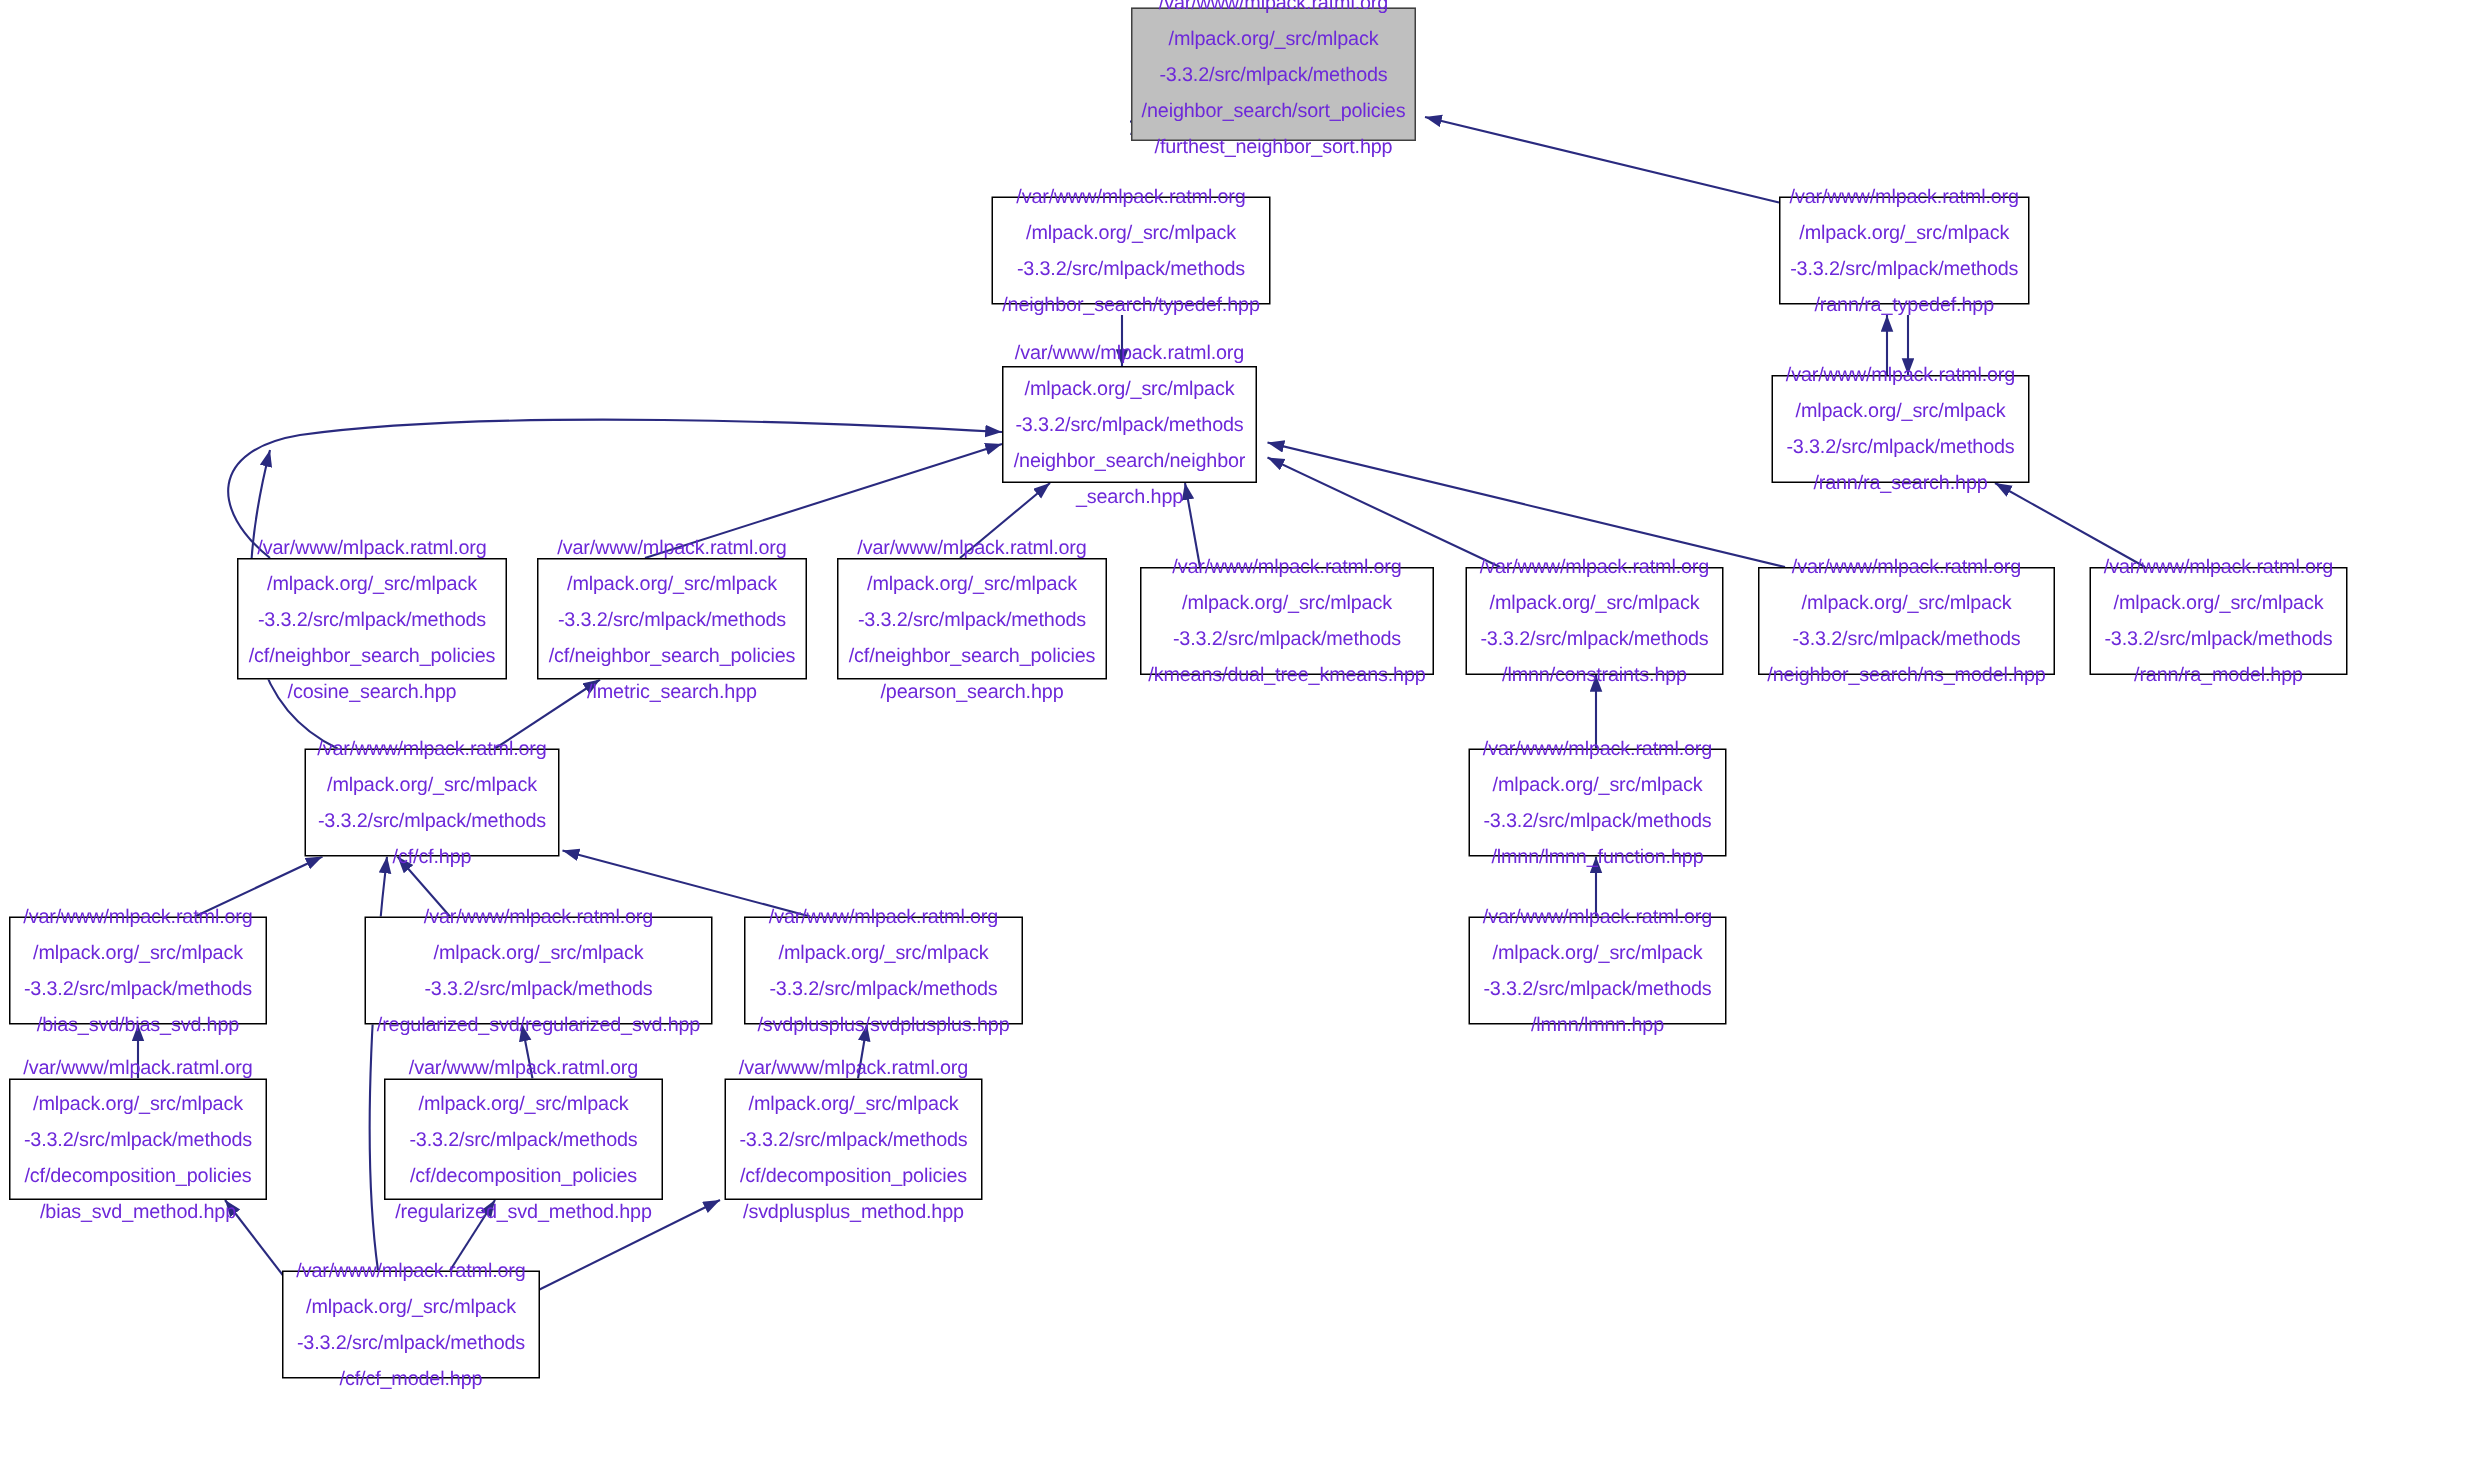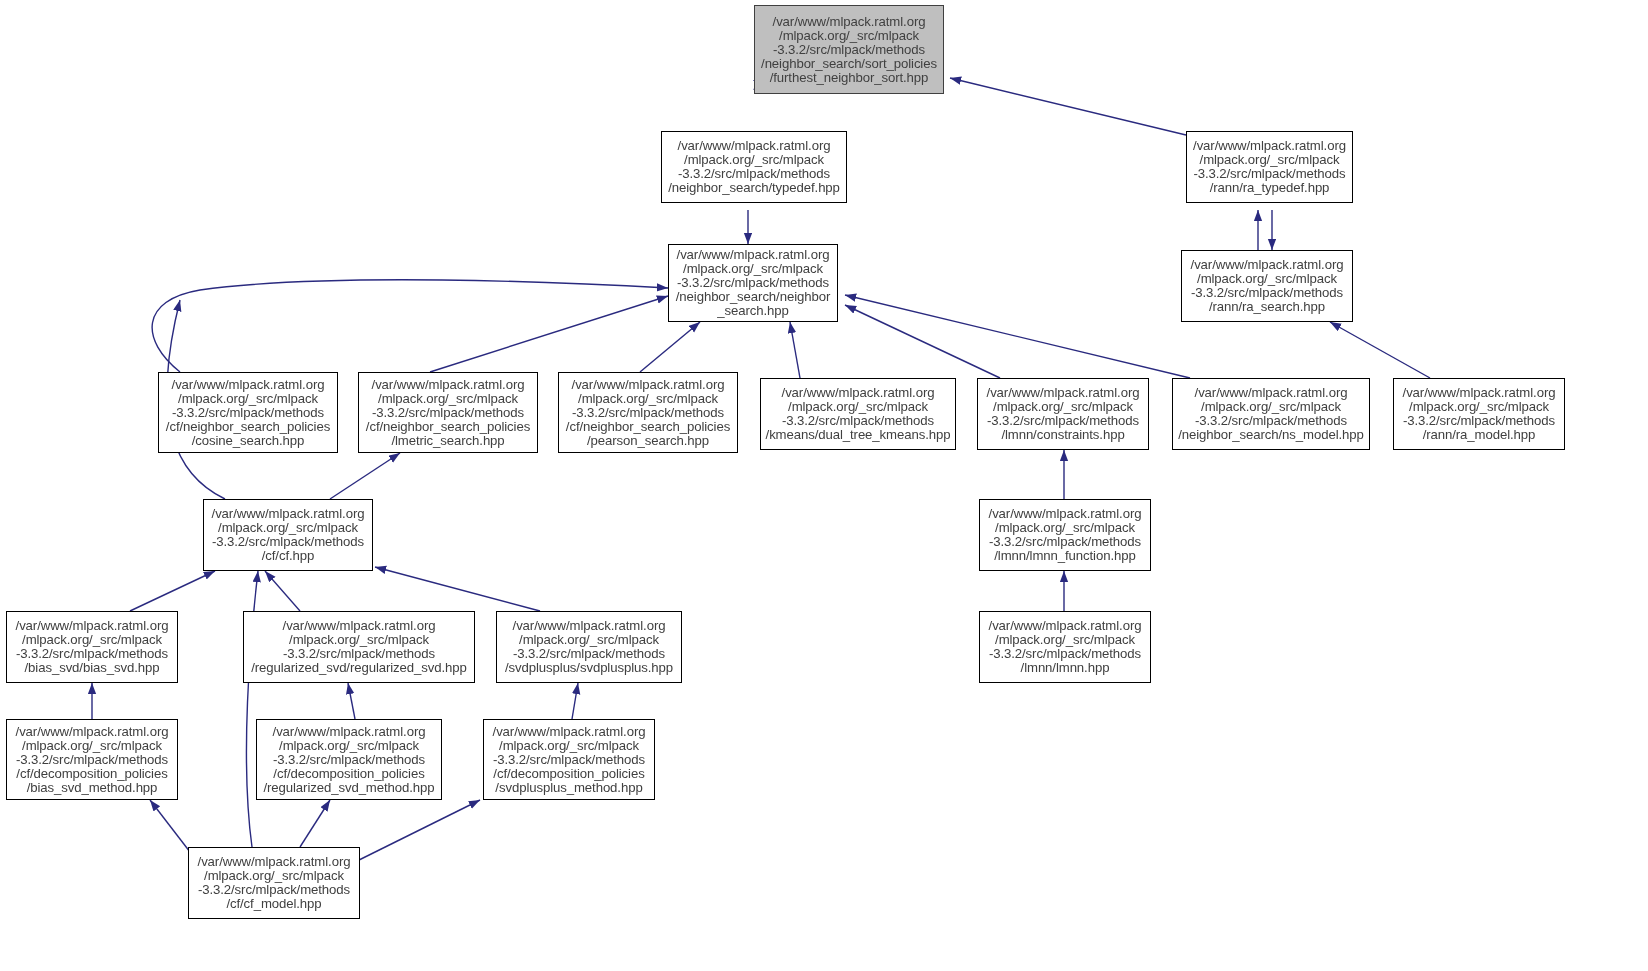--- a/index.html
+++ b/index.html
@@ -21,23 +21,23 @@
     top: 0;
     width: 1648px;
     height: 971px;
     pointer-events: none;
   }
   .node {
     position: absolute;
     box-sizing: border-box;
     border: 1px solid #000000;
     background: #ffffff;
-    color: #404040;
+    color: #6d28d9;
     font-size: 13.2px;
-    line-height: 14px;
+    line-height: 24px;
     text-align: center;
     white-space: pre;
     display: flex;
     align-items: center;
     justify-content: center;
     letter-spacing: -0.1px;
   }
   .node.root {
     background: #bfbfbf;
     border: 1px solid #404040;

